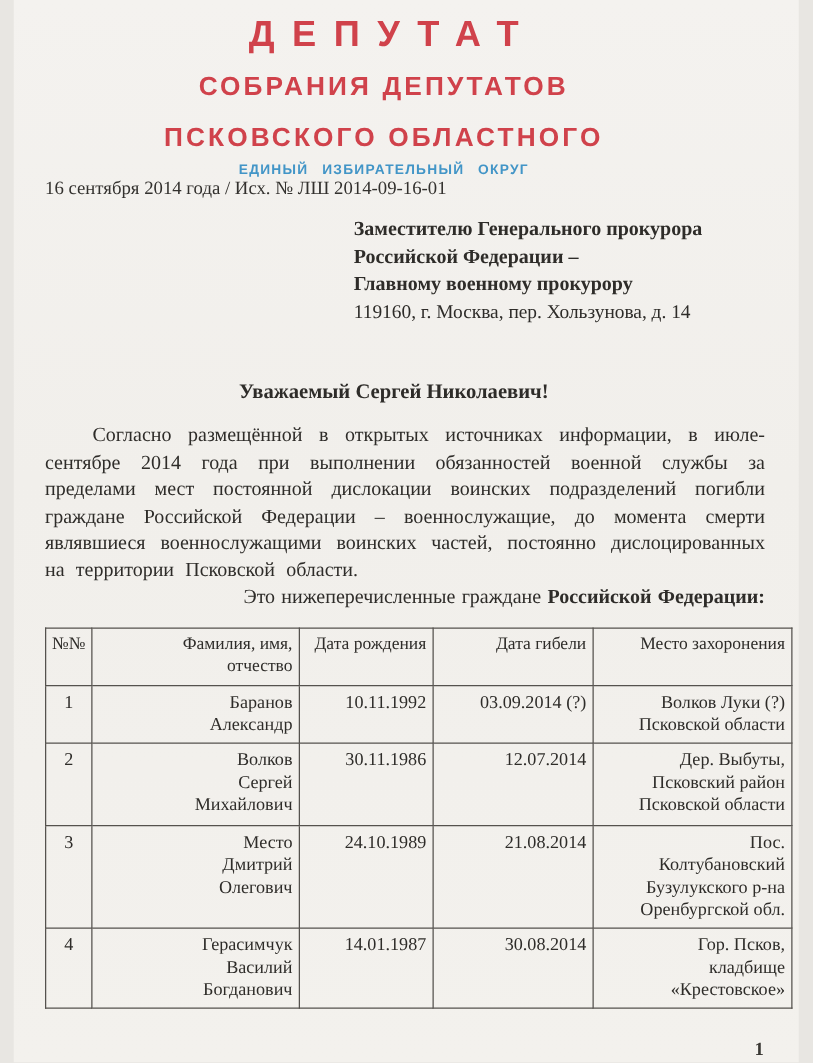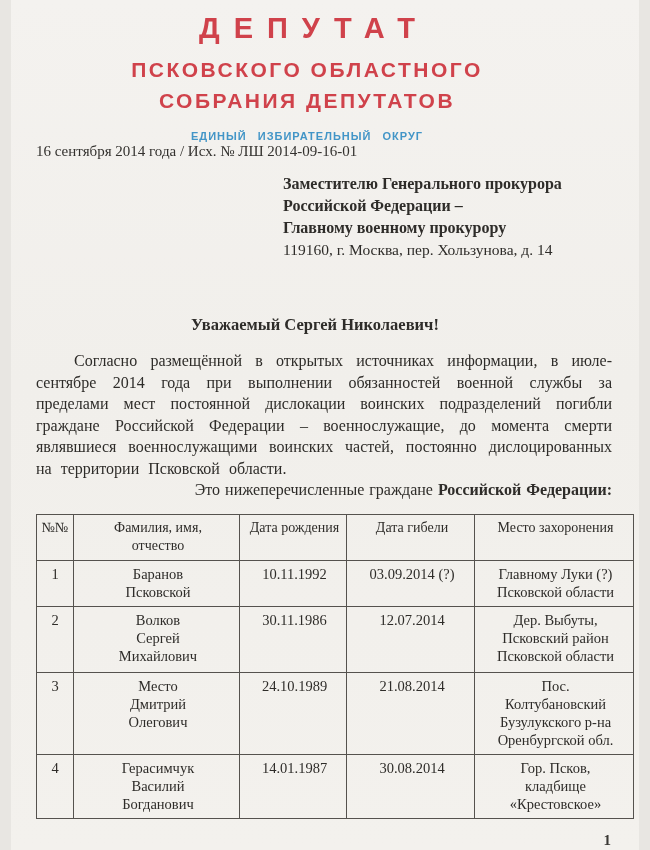--- a/index.html
+++ b/index.html
@@ -58,21 +58,21 @@
     text-align: left;
     line-height: 22px;
     font-size: 16px;
     font-family: Liberation Serif, serif;
   }
   .addressee .bold-line { font-weight: bold; }
   .addressee .caps-line { font-weight: bold; font-size: 16.5px; letter-spacing: 0.5px; }
   .addressee .addr-line { font-weight: normal; font-size: 15.5px; }
   
   .salutation {
-    margin-top: 54px;
+    margin-top: 42px;
     padding-right: 20px;
     text-align: center;
     font-weight: bold;
     font-size: 16.5px;
   }
   .body-par {
     margin: 15px 27px 0 25px;
     text-align: justify;
     text-indent: 38px;
     font-size: 16px;
@@ -88,21 +88,21 @@
     border-collapse: collapse;
     table-layout: fixed;
     font-size: 14.5px;
     line-height: 18px;
     color: #2e2c29;
   }
   .casualties th, .casualties td {
     border: 1.5px solid #55524e;
     vertical-align: top;
     padding: 4px 5px 5px 8px;
-    text-align: center;
+    text-align: right;
     font-weight: normal;
     white-space: pre-line;
     overflow: hidden;
   }
   .casualties th { font-size: 14px; }
   .casualties th.num-col, .casualties td.num-col { text-align: center; padding-left: 2px; padding-right: 2px; }
   .casualties tr.hdr { height: 45px; }
   .casualties tr.r1 { height: 45px; }
   .casualties tr.r2 { height: 66px; }
   .casualties tr.r3 { height: 72px; }
@@ -117,22 +117,22 @@
     color: #3a3834;
   }
 </style>
 </head>
 <body>
 
 <div class="page">
 
   <div class="letterhead">
     <div class="lh-title">ДЕПУТАТ</div>
+    <div class="lh-sub lh-sub2">СОБРАНИЯ ДЕПУТАТОВ</div>
     <div class="lh-sub">ПСКОВСКОГО ОБЛАСТНОГО</div>
-    <div class="lh-sub lh-sub2">СОБРАНИЯ ДЕПУТАТОВ</div>
     <div class="lh-district">ЕДИНЫЙ ИЗБИРАТЕЛЬНЫЙ ОКРУГ</div>
   </div>
 
   <div class="ref-line">16 сентября 2014 года / Исх. № ЛШ 2014-09-16-01</div>
 
   <div class="addressee">
     <div class="bold-line">Заместителю Генерального прокурора</div>
     <div class="bold-line">Российской Федерации –</div>
     <div class="bold-line">Главному военному прокурору</div>
     <div class="addr-line">119160, г. Москва, пер. Хользунова, д. 14</div>
@@ -157,24 +157,24 @@
         <th class="num-col">№№</th>
         <th>Фамилия, имя,
 отчество</th>
         <th>Дата рождения</th>
         <th>Дата гибели</th>
         <th>Место захоронения</th>
       </tr>
       <tr class="r1">
         <td class="num-col">1</td>
         <td>Баранов
-Псковской</td>
+Александр</td>
         <td>10.11.1992</td>
         <td>03.09.2014 (?)</td>
-        <td>Главному Луки (?)
+        <td>Волков Луки (?)
 Псковской области</td>
       </tr>
       <tr class="r2">
         <td class="num-col">2</td>
         <td>Волков
 Сергей
 Михайлович</td>
         <td>30.11.1986</td>
         <td>12.07.2014</td>
         <td>Дер. Выбуты,

